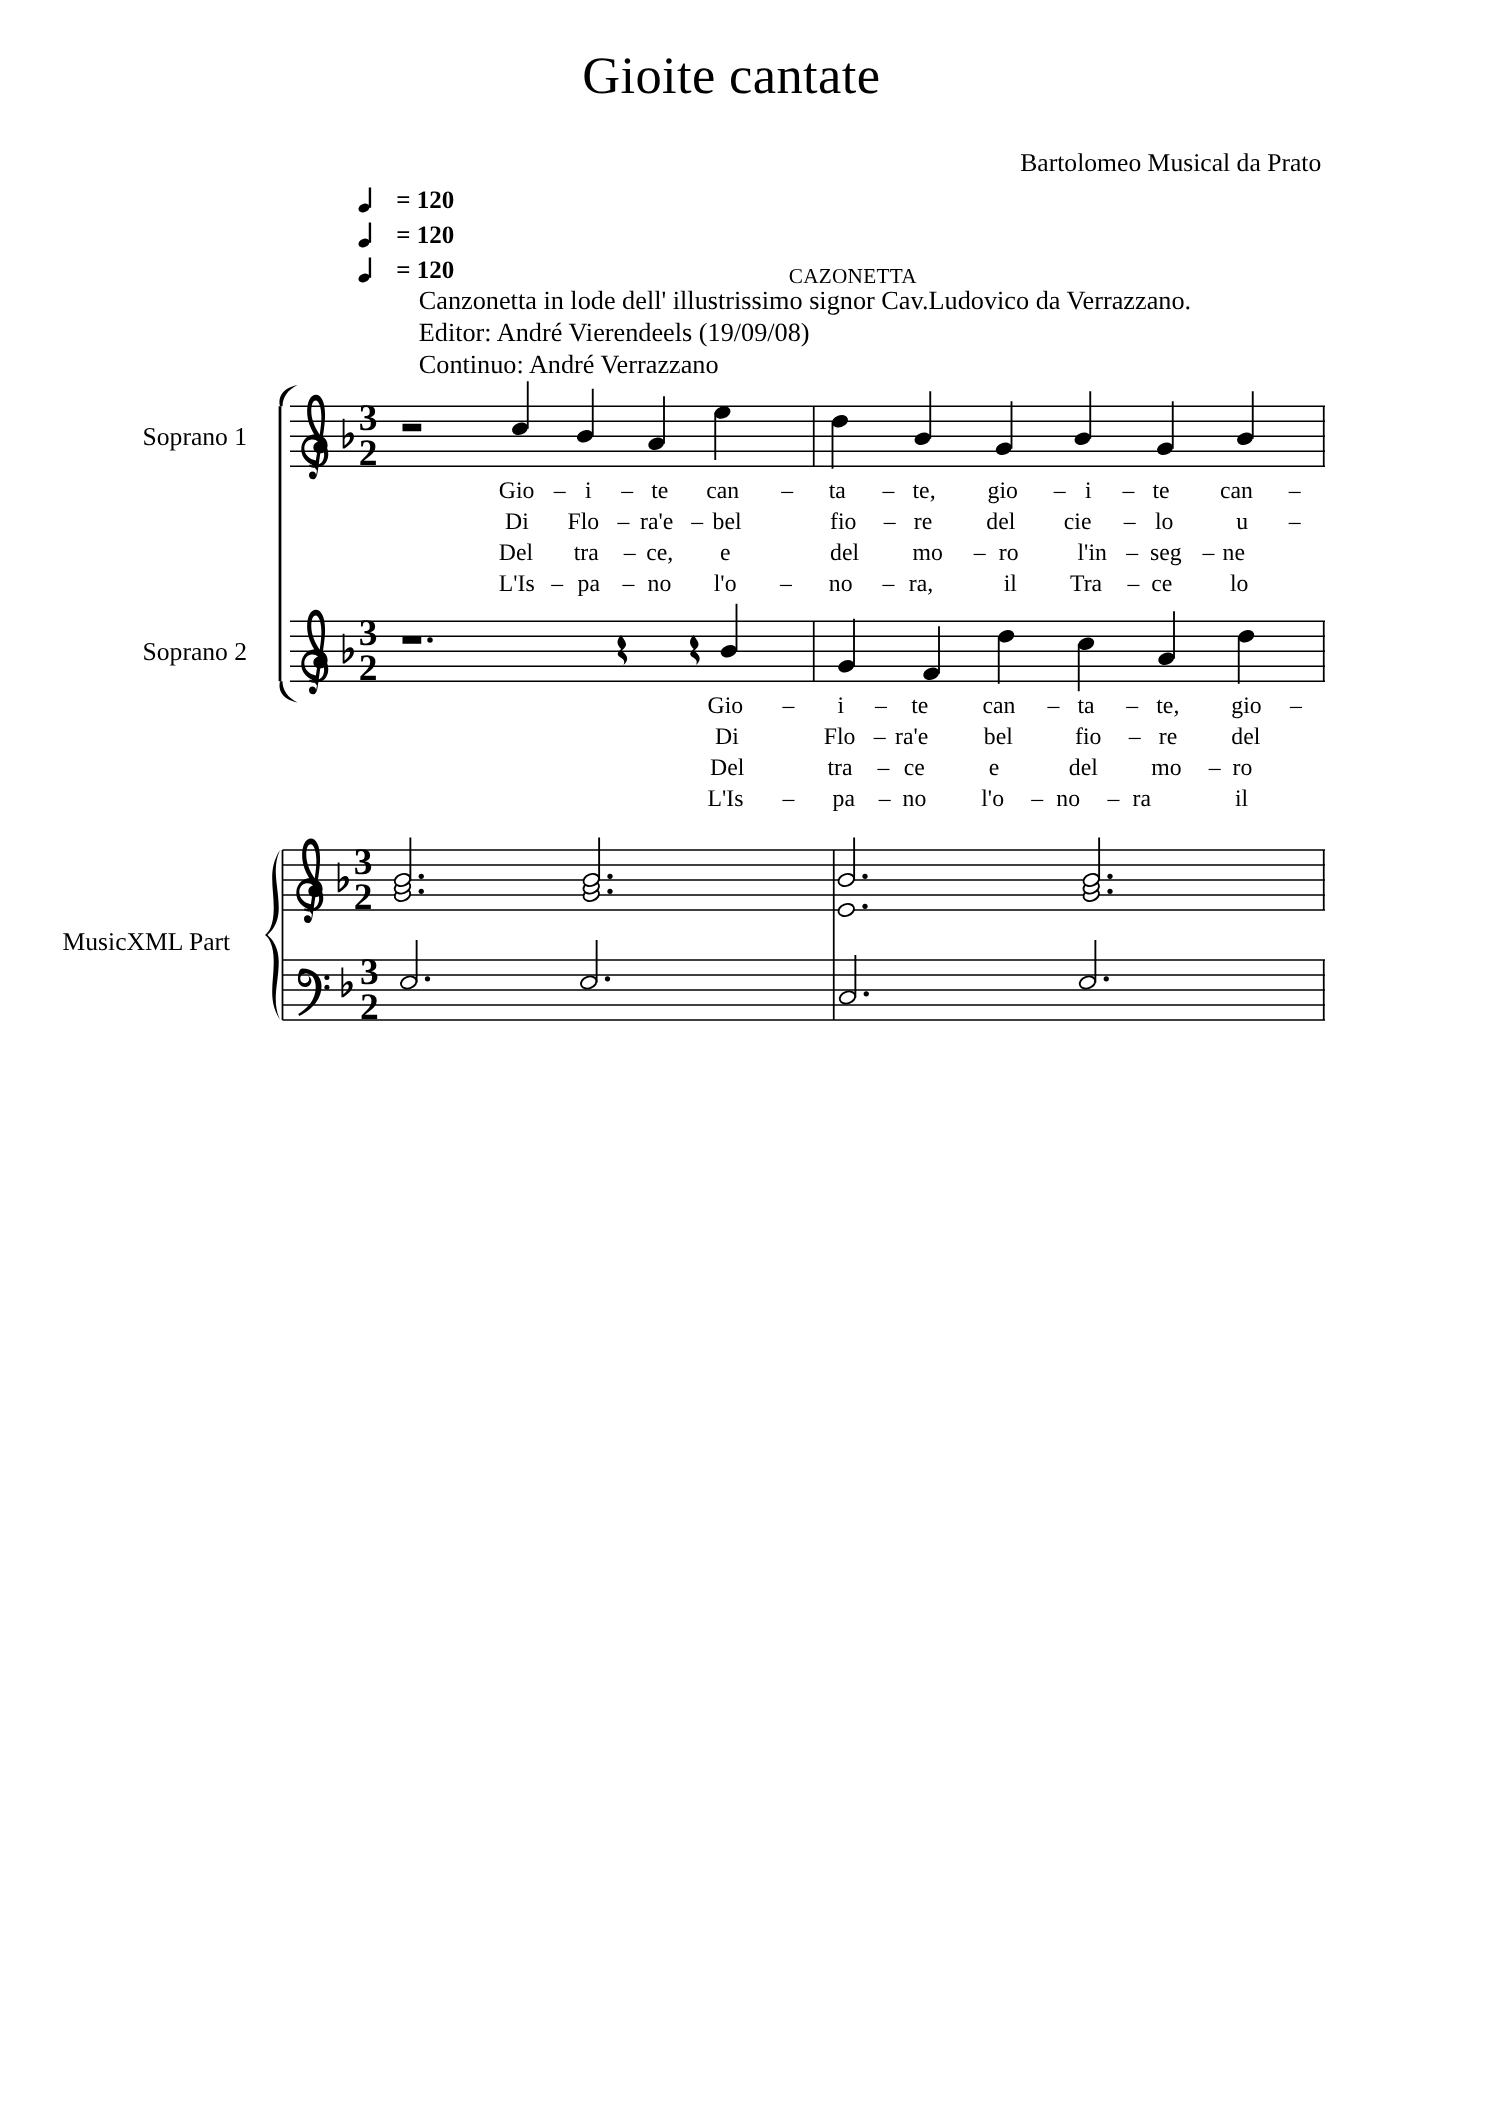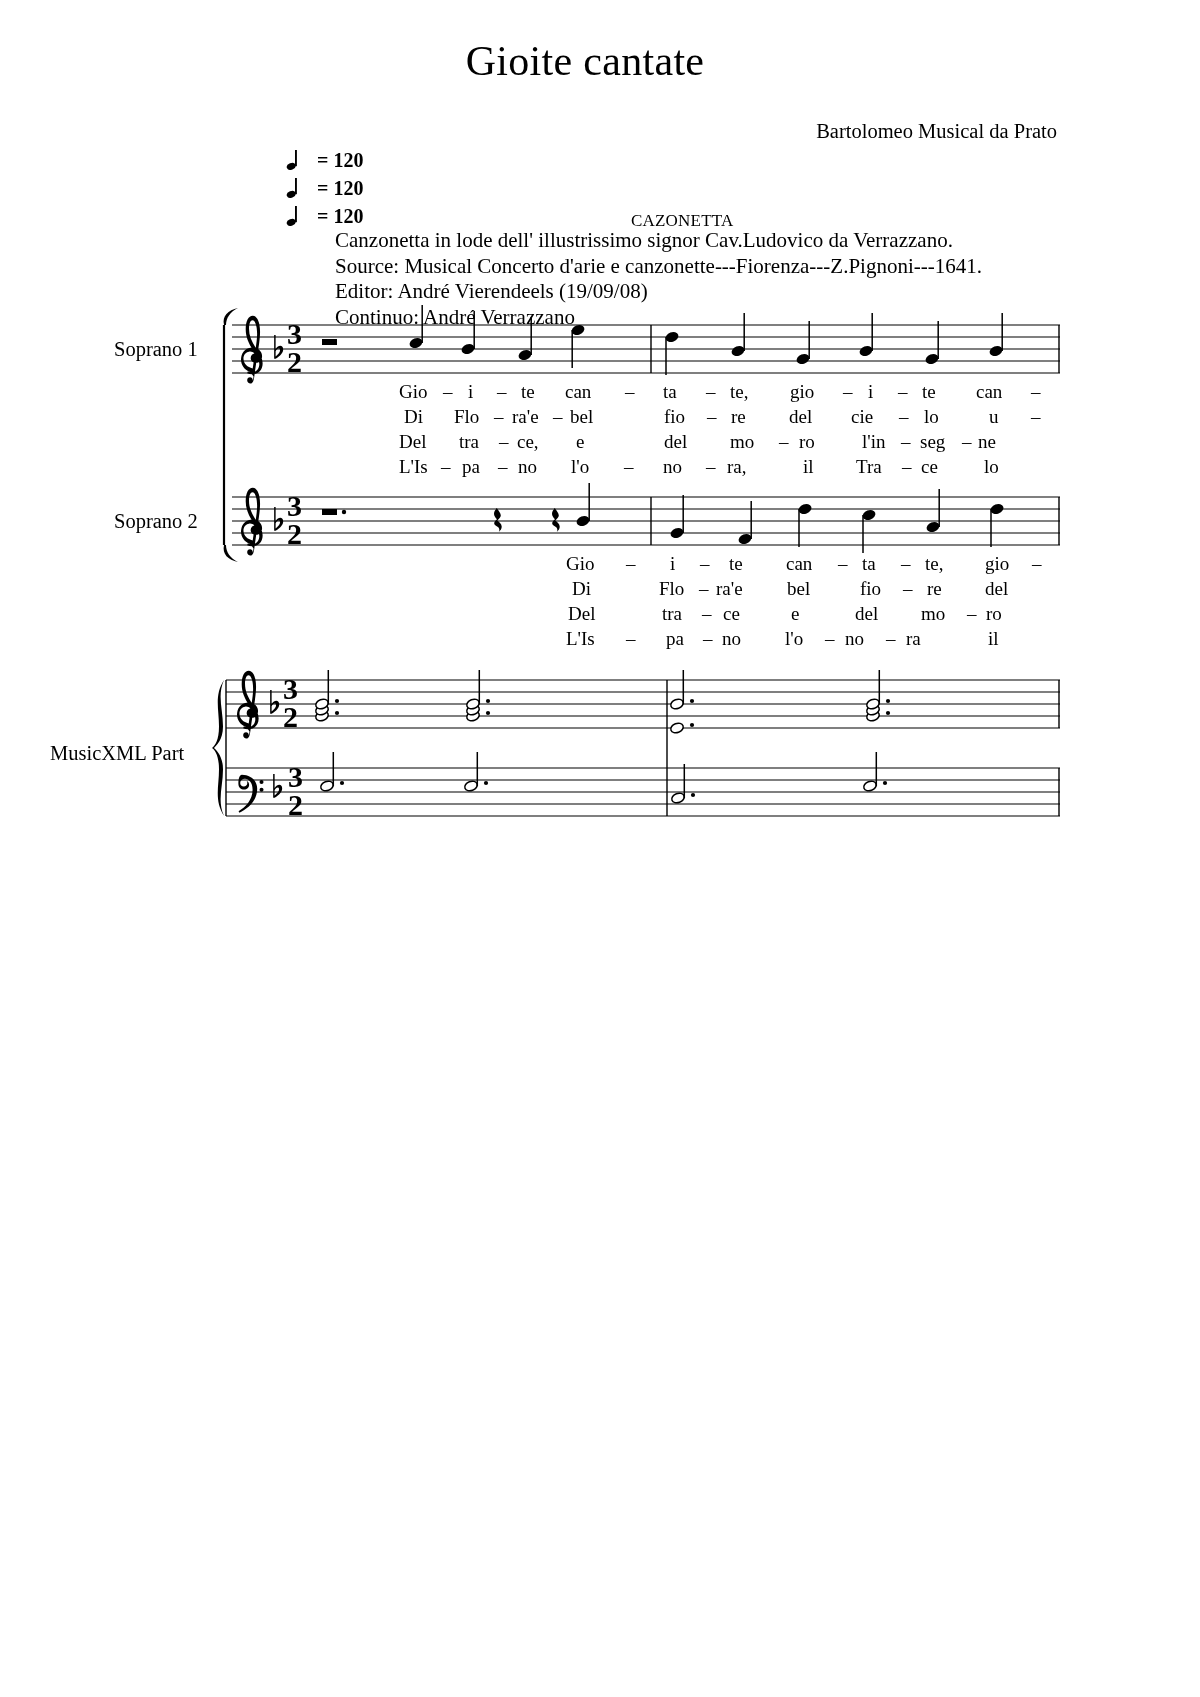--- a/index.html
+++ b/index.html
@@ -147,21 +147,20 @@
         </svg>
       </span>
       <span class="tempo-eq">= 120</span>
     </div>
   </div>
 
   <div class="cazonetta">CAZONETTA</div>
 
   <div class="credits">
     <div>Canzonetta in lode dell' illustrissimo signor Cav.Ludovico da Verrazzano.</div>
-    <div>Source: Musical Concerto d'arie e canzonette---Fiorenza---Z.Pignoni---1641.</div>
     <div>Editor: André Vierendeels (19/09/08)</div>
     <div>Continuo: André Verrazzano</div>
   </div>
 
   <svg class="score" width="1200" height="1697" viewBox="0 0 1200 1697">
     <defs>
 
       <g id="trebleClef">
         <path d="M 11.5 64.5 C 4.0 61.5 0.5 55.5 1.2 48.8 C 2.0 41.5 8.0 37.0 14.5 37.5
                  C 20.0 37.9 24.0 42.0 24.0 47.0 C 24.0 51.2 21.0 54.2 17.2 54.2

